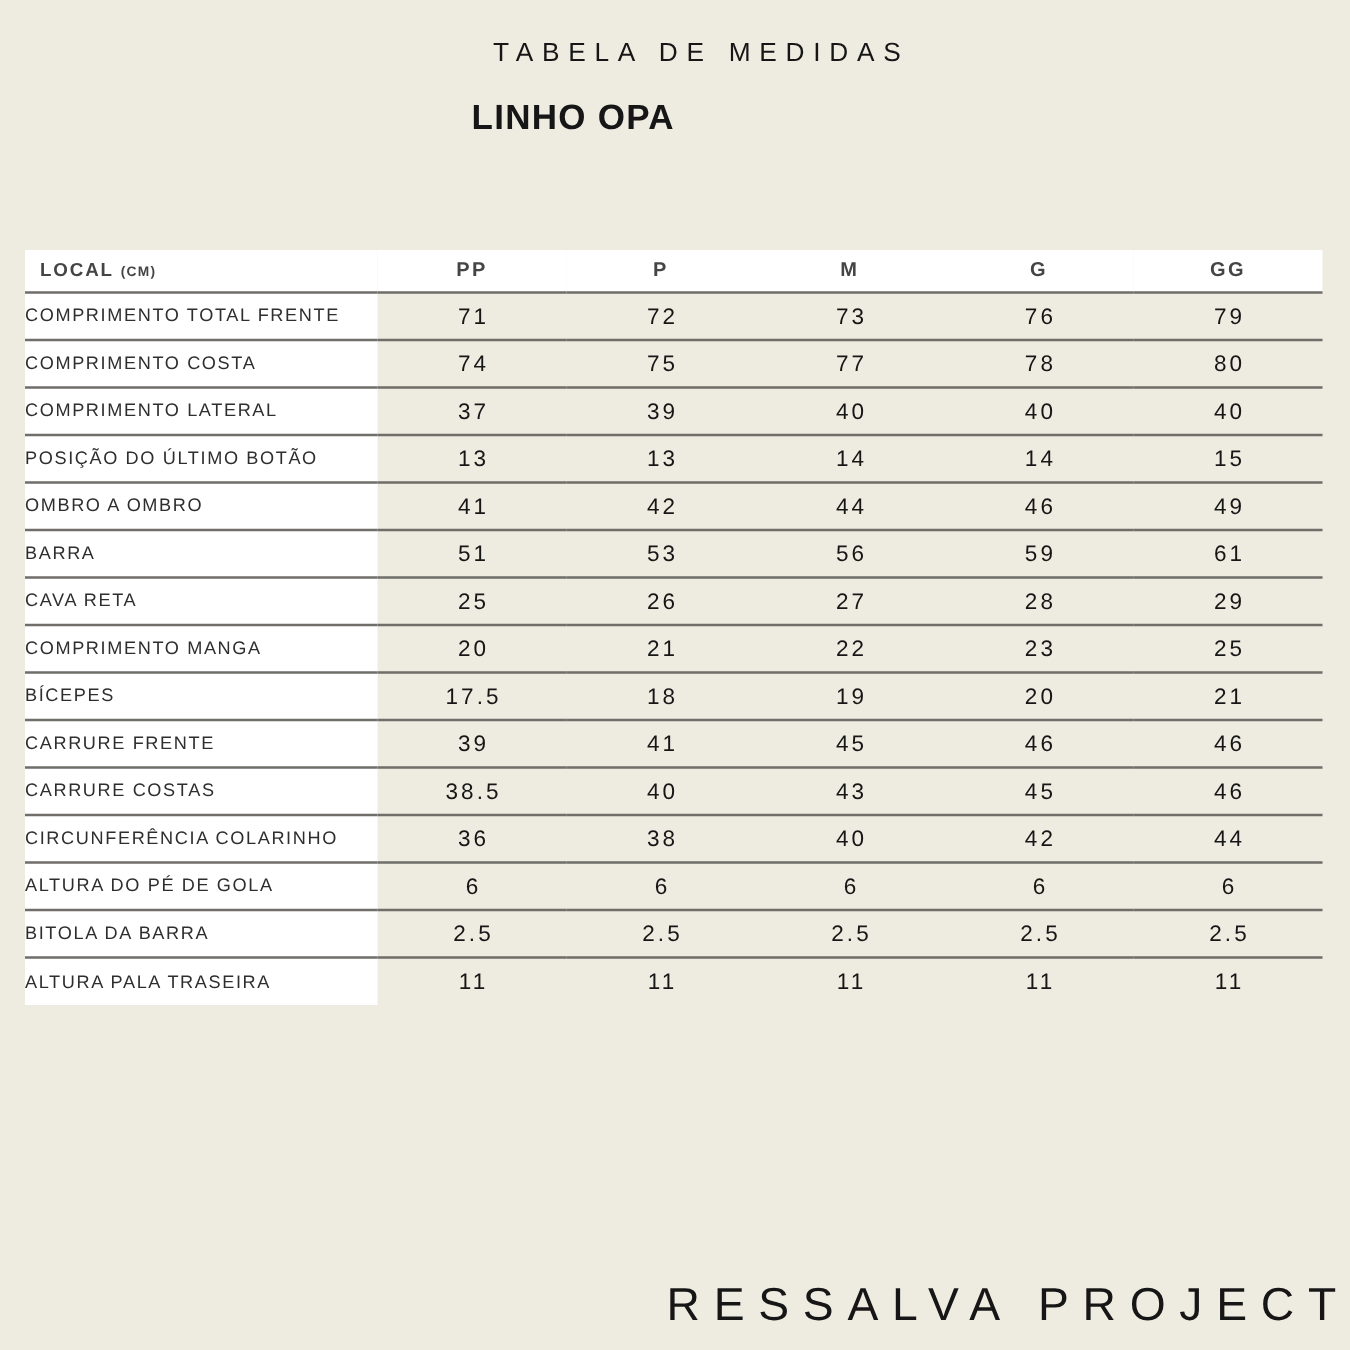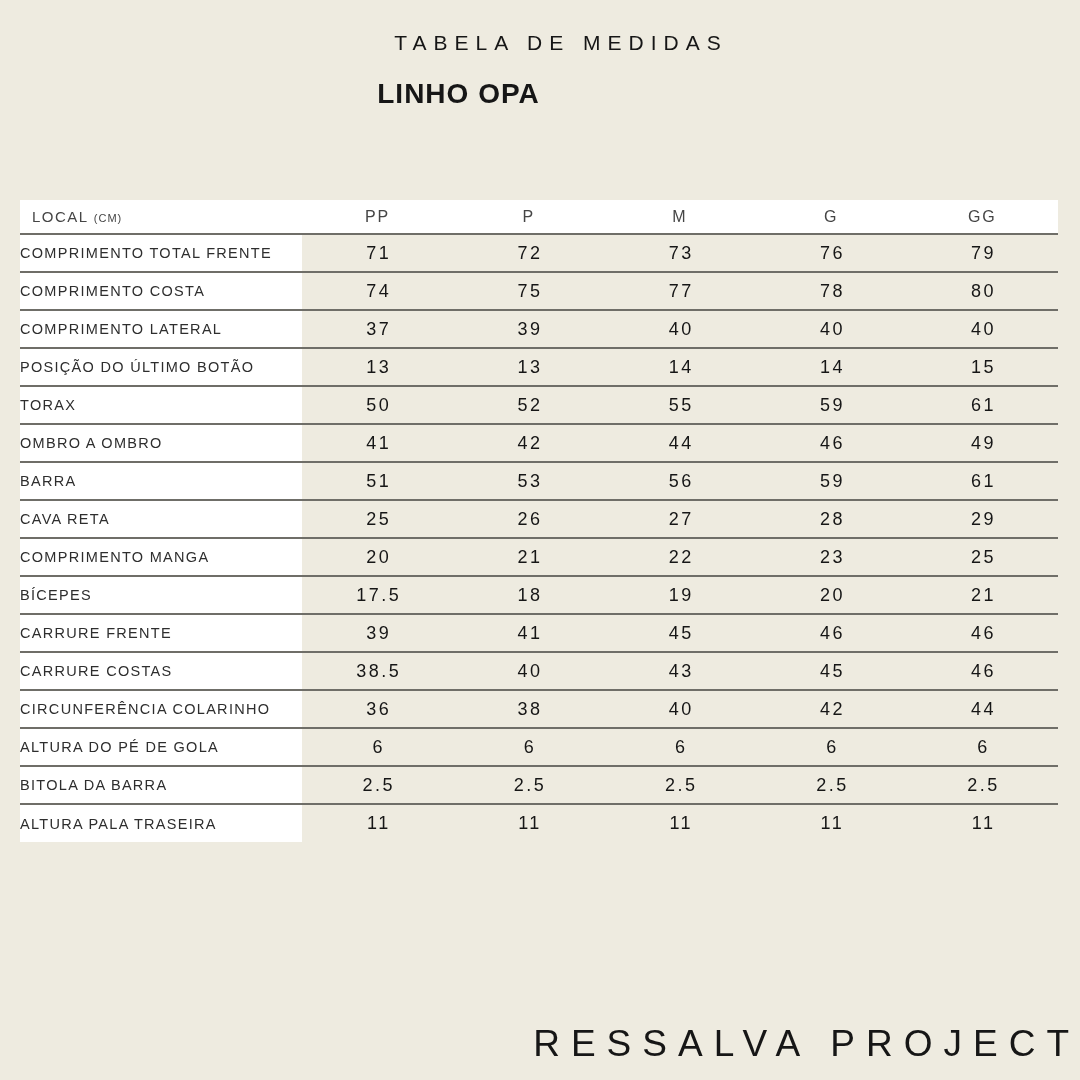--- a/index.html
+++ b/index.html
@@ -38,21 +38,21 @@
     width: 1038px;
     border-collapse: collapse;
     table-layout: fixed;
   }
   table.size-chart col.c-label { width: 282px; }
   thead tr {
     background: var(--panel, #FFFFFF);
     height: 34px;
   }
   thead th {
-    font-weight: normal;
+    font-weight: bold;
     color: var(--text-muted);
     vertical-align: middle;
   }
   th.local {
     text-align: left;
     padding-left: 12px;
     font-size: 15px;
     letter-spacing: 1.5px;
   }
   th.local .unit { font-size: 11px; letter-spacing: 1px; }
@@ -143,28 +143,20 @@
       </tr>
       <tr>
         <td class="label">POSIÇÃO DO ÚLTIMO BOTÃO</td>
         <td class="val">13</td>
         <td class="val">13</td>
         <td class="val">14</td>
         <td class="val">14</td>
         <td class="val">15</td>
       </tr>
       <tr>
-        <td class="label">TORAX</td>
-        <td class="val">50</td>
-        <td class="val">52</td>
-        <td class="val">55</td>
-        <td class="val">59</td>
-        <td class="val">61</td>
-      </tr>
-      <tr>
         <td class="label">OMBRO A OMBRO</td>
         <td class="val">41</td>
         <td class="val">42</td>
         <td class="val">44</td>
         <td class="val">46</td>
         <td class="val">49</td>
       </tr>
       <tr>
         <td class="label">BARRA</td>
         <td class="val">51</td>

